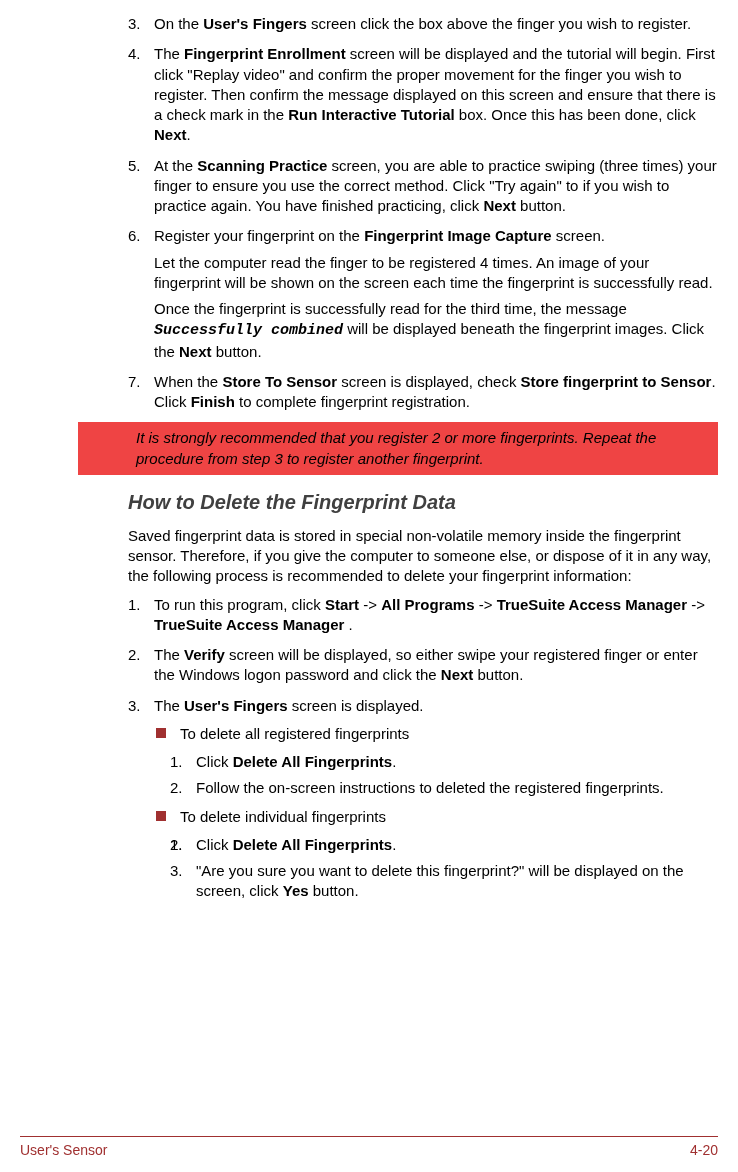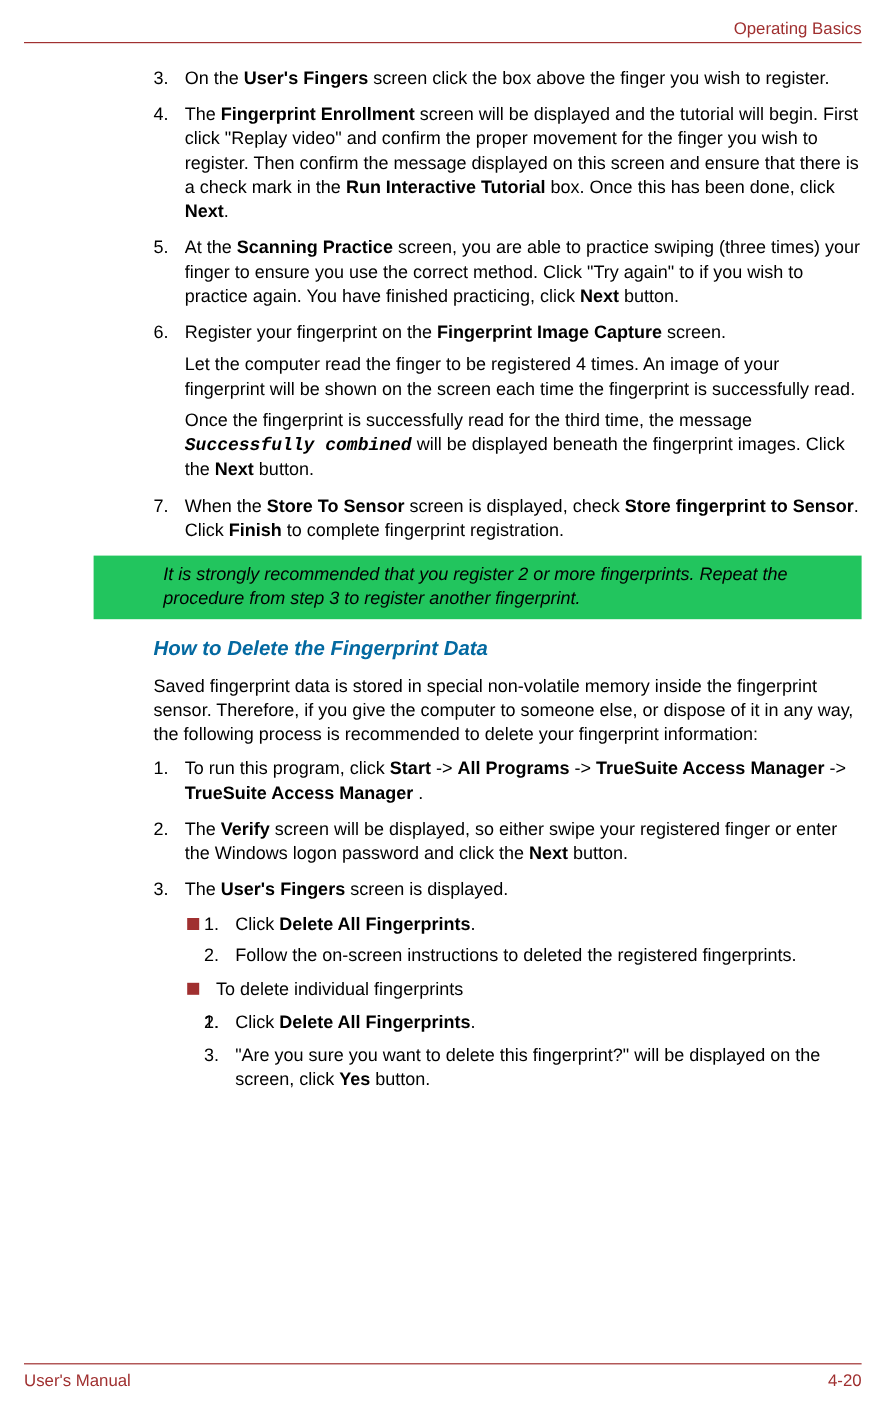--- a/index.html
+++ b/index.html
@@ -50,45 +50,45 @@
     ol.sub-list > li .num {
       position: absolute;
       left: 0;
       top: 0;
     }
     .para {
       margin-top: 6px;
       margin-bottom: 6px;
     }
     .note-box {
-      background: #22c55e;
+      background: #ef4444;
       font-style: italic;
       padding: 6px 8px 6px 8px;
       margin: 10px 0 10px 0;
       position: relative;
     }
     .note-wrapper {
       position: relative;
       margin-left: -50px;
     }
     .info-icon {
       position: absolute;
       left: 6px;
       top: 8px;
       width: 30px;
       height: 30px;
     }
     .note-text {
       margin-left: 50px;
     }
     h3.sub-heading {
-      color: #0369a1;
+      color: #404040;
       font-style: italic;
       font-weight: bold;
-      font-size: 17px;
+      font-size: 20px;
       margin-top: 14px;
       margin-bottom: 10px;
     }
     .bullet-line {
       position: relative;
       padding-left: 26px;
       margin: 8px 0;
     }
     .bullet-line .square {
       position: absolute;
@@ -113,23 +113,20 @@
       display: flex;
       justify-content: space-between;
       color: #a03030;
       font-size: 14px;
     }
   </style>
 </head>
 <body>
 
 <div class="page">
-  <div class="header">
-    <span>Operating Basics</span>
-  </div>
 
   <div class="content">
     <ol class="main-list">
       <li>
         <span class="num">3.</span>
         <span><span>On the </span><b>User's Fingers</b><span> screen click the box above the finger you wish to register.</span></span>
       </li>
       <li>
         <span class="num">4.</span>
         <span><span>The </span><b>Fingerprint Enrollment</b><span> screen will be displayed and the tutorial will begin. First click "Replay video" and confirm the proper movement for the finger you wish to register. Then confirm the message displayed on this screen and ensure that there is a check mark in the </span><b>Run Interactive Tutorial</b><span> box. Once this has been done, click </span><b>Next</b><span>.</span></span>
@@ -174,20 +171,21 @@
       <li>
         <span class="num">2.</span>
         <span><span>The </span><b>Verify</b><span> screen will be displayed, so either swipe your registered finger or enter the Windows logon password and click the </span><b>Next</b><span> button.</span></span>
       </li>
       <li>
         <span class="num">3.</span>
         <span><span>The </span><b>User's Fingers</b><span> screen is displayed.</span></span>
 
         <div class="bullet-line">
           <span class="square"></span>
+          <span>To delete all registered fingerprints</span>
         </div>
         <div class="sub-content">
           <ol class="sub-list">
             <li>
               <span class="num">1.</span>
               <span><span>Click </span><b>Delete All Fingerprints</b><span>.</span></span>
             </li>
             <li>
               <span class="num">2.</span>
               <span>Follow the on-screen instructions to deleted the registered fingerprints.</span>
@@ -214,15 +212,15 @@
             </li>
           </ol>
         </div>
       </li>
     </ol>
 
   </div>
 </div>
 
 <div class="footer">
-  <span>User's Manual</span>
+  <span>User's Sensor</span>
   <span>4-20</span>
 </div>
 
 </body></html>

